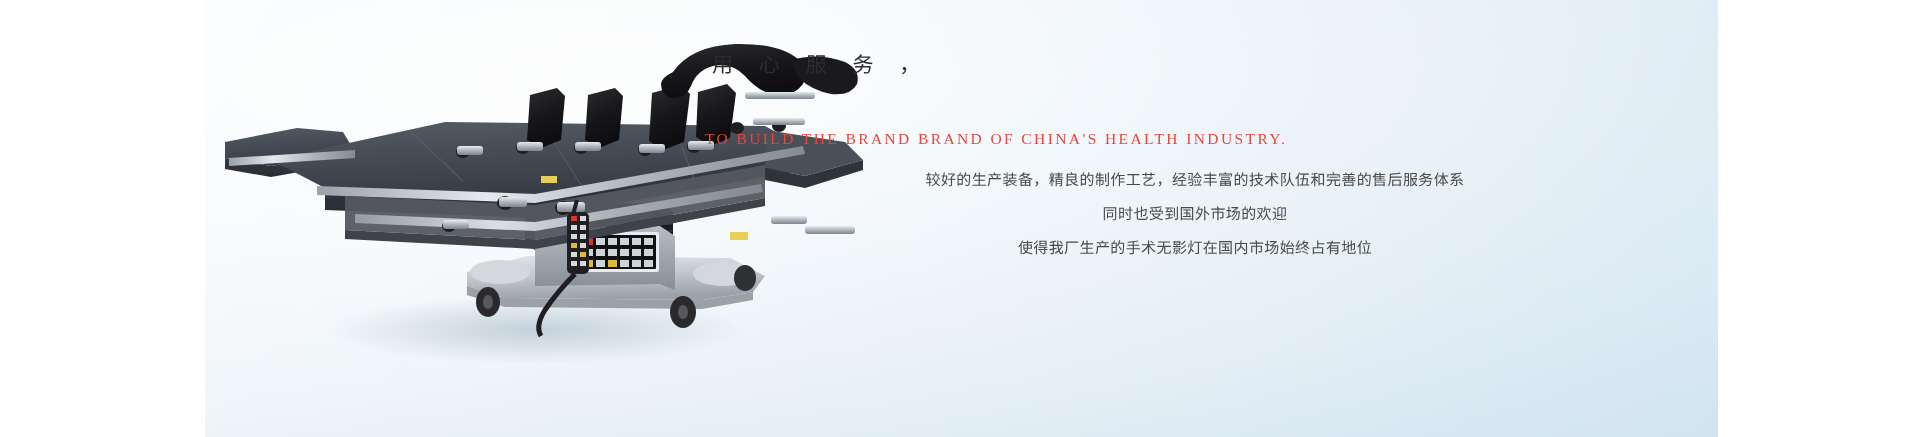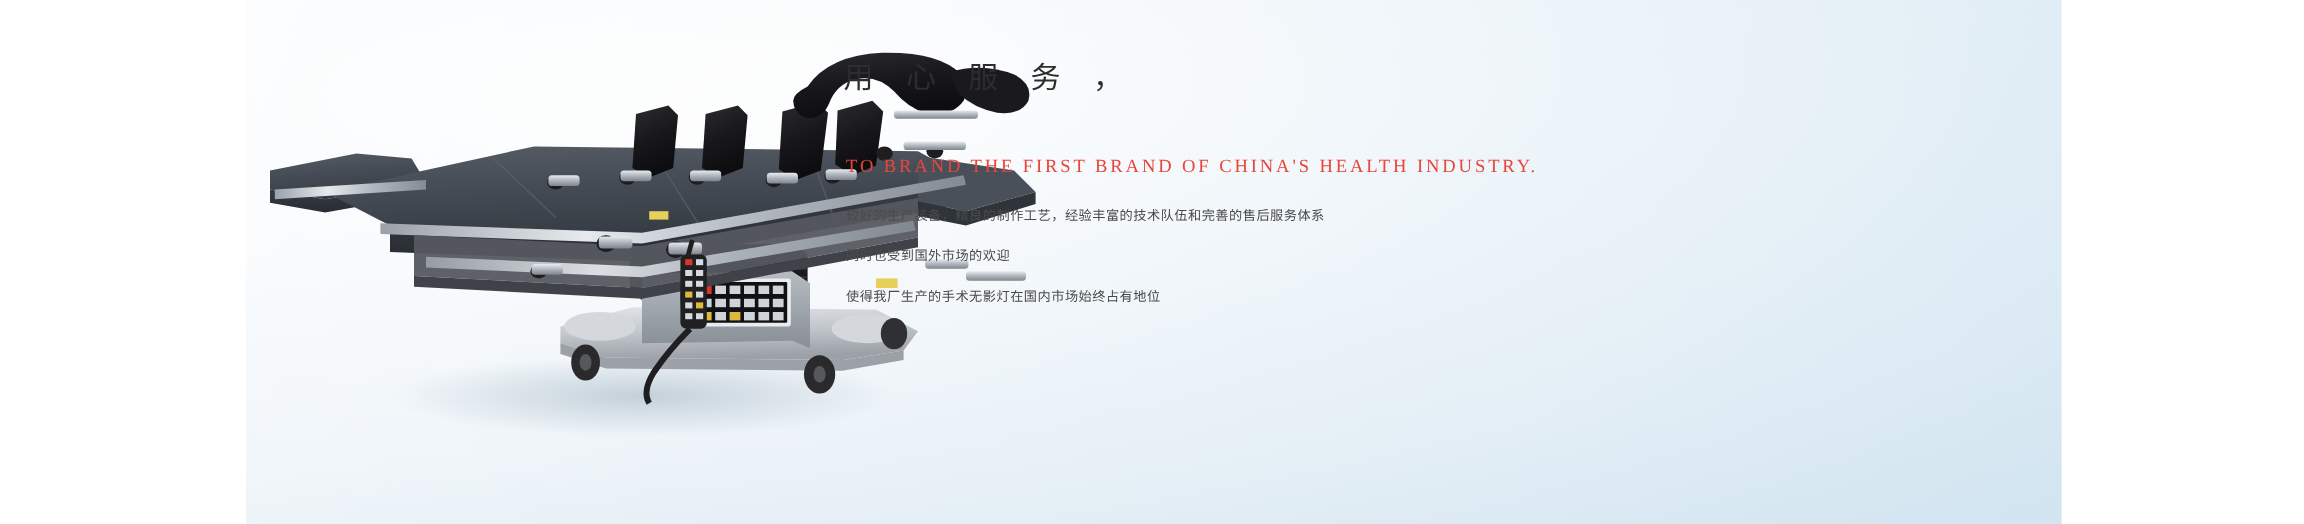--- a/index.html
+++ b/index.html
@@ -58,23 +58,23 @@
   .copy {
     position: absolute;
     left: 498px;            
     top: 0;
     width: 1000px;
     height: 437px;
     z-index: 3;
   }
   .headline {
     position: absolute;
-    left: 0;
+    left: 9px;
     top: 45px;
-    font-size: 25px;
+    font-size: 21px;
     line-height: 40px;
     letter-spacing: 10px;
     color: #2d2d2d;
     font-weight: 400;
     white-space: nowrap;
   }
   .tagline {
     position: absolute;
     left: 2px;
     top: 128px;
@@ -85,25 +85,26 @@
     color: #e8453c;
     white-space: nowrap;
   }
   .body-lines {
     position: absolute;
     left: 2px;
     top: 163px;
     width: 980px;
   }
   .body-line {
-    font-size: 11px;
+    font-size: 15px;
     line-height: 34px;
     color: #4a4a4a;
     letter-spacing: 0.4px;
     white-space: nowrap;
+    text-align: center;
   }
 </style>
 </head>
 <body>
 
 <div class="page">
 
   <div class="banner">
 
     <div class="photo">
@@ -302,21 +303,21 @@
           <rect x="336" y="176" width="16" height="7" fill="#e8cf5a"></rect>
           <rect x="525" y="232" width="18" height="8" fill="#e8cf5a"></rect>
         </g>
       </svg>
     </div>
 
     <div class="copy">
 
       <div class="headline">用 心 服 务 ，</div>
 
-      <div class="tagline">TO  BRAND  THE  FIRST  BRAND  OF  CHINA'S  HEALTH  INDUSTRY.</div>
+      <div class="tagline">TO  BUILD  THE  BRAND  BRAND  OF  CHINA'S  HEALTH  INDUSTRY.</div>
 
       <div class="body-lines">
         <div class="body-line">较好的生产装备，精良的制作工艺，经验丰富的技术队伍和完善的售后服务体系</div>
         <div class="body-line">同时也受到国外市场的欢迎</div>
         <div class="body-line">使得我厂生产的手术无影灯在国内市场始终占有地位</div>
       </div>
 
     </div>
 
   </div>

